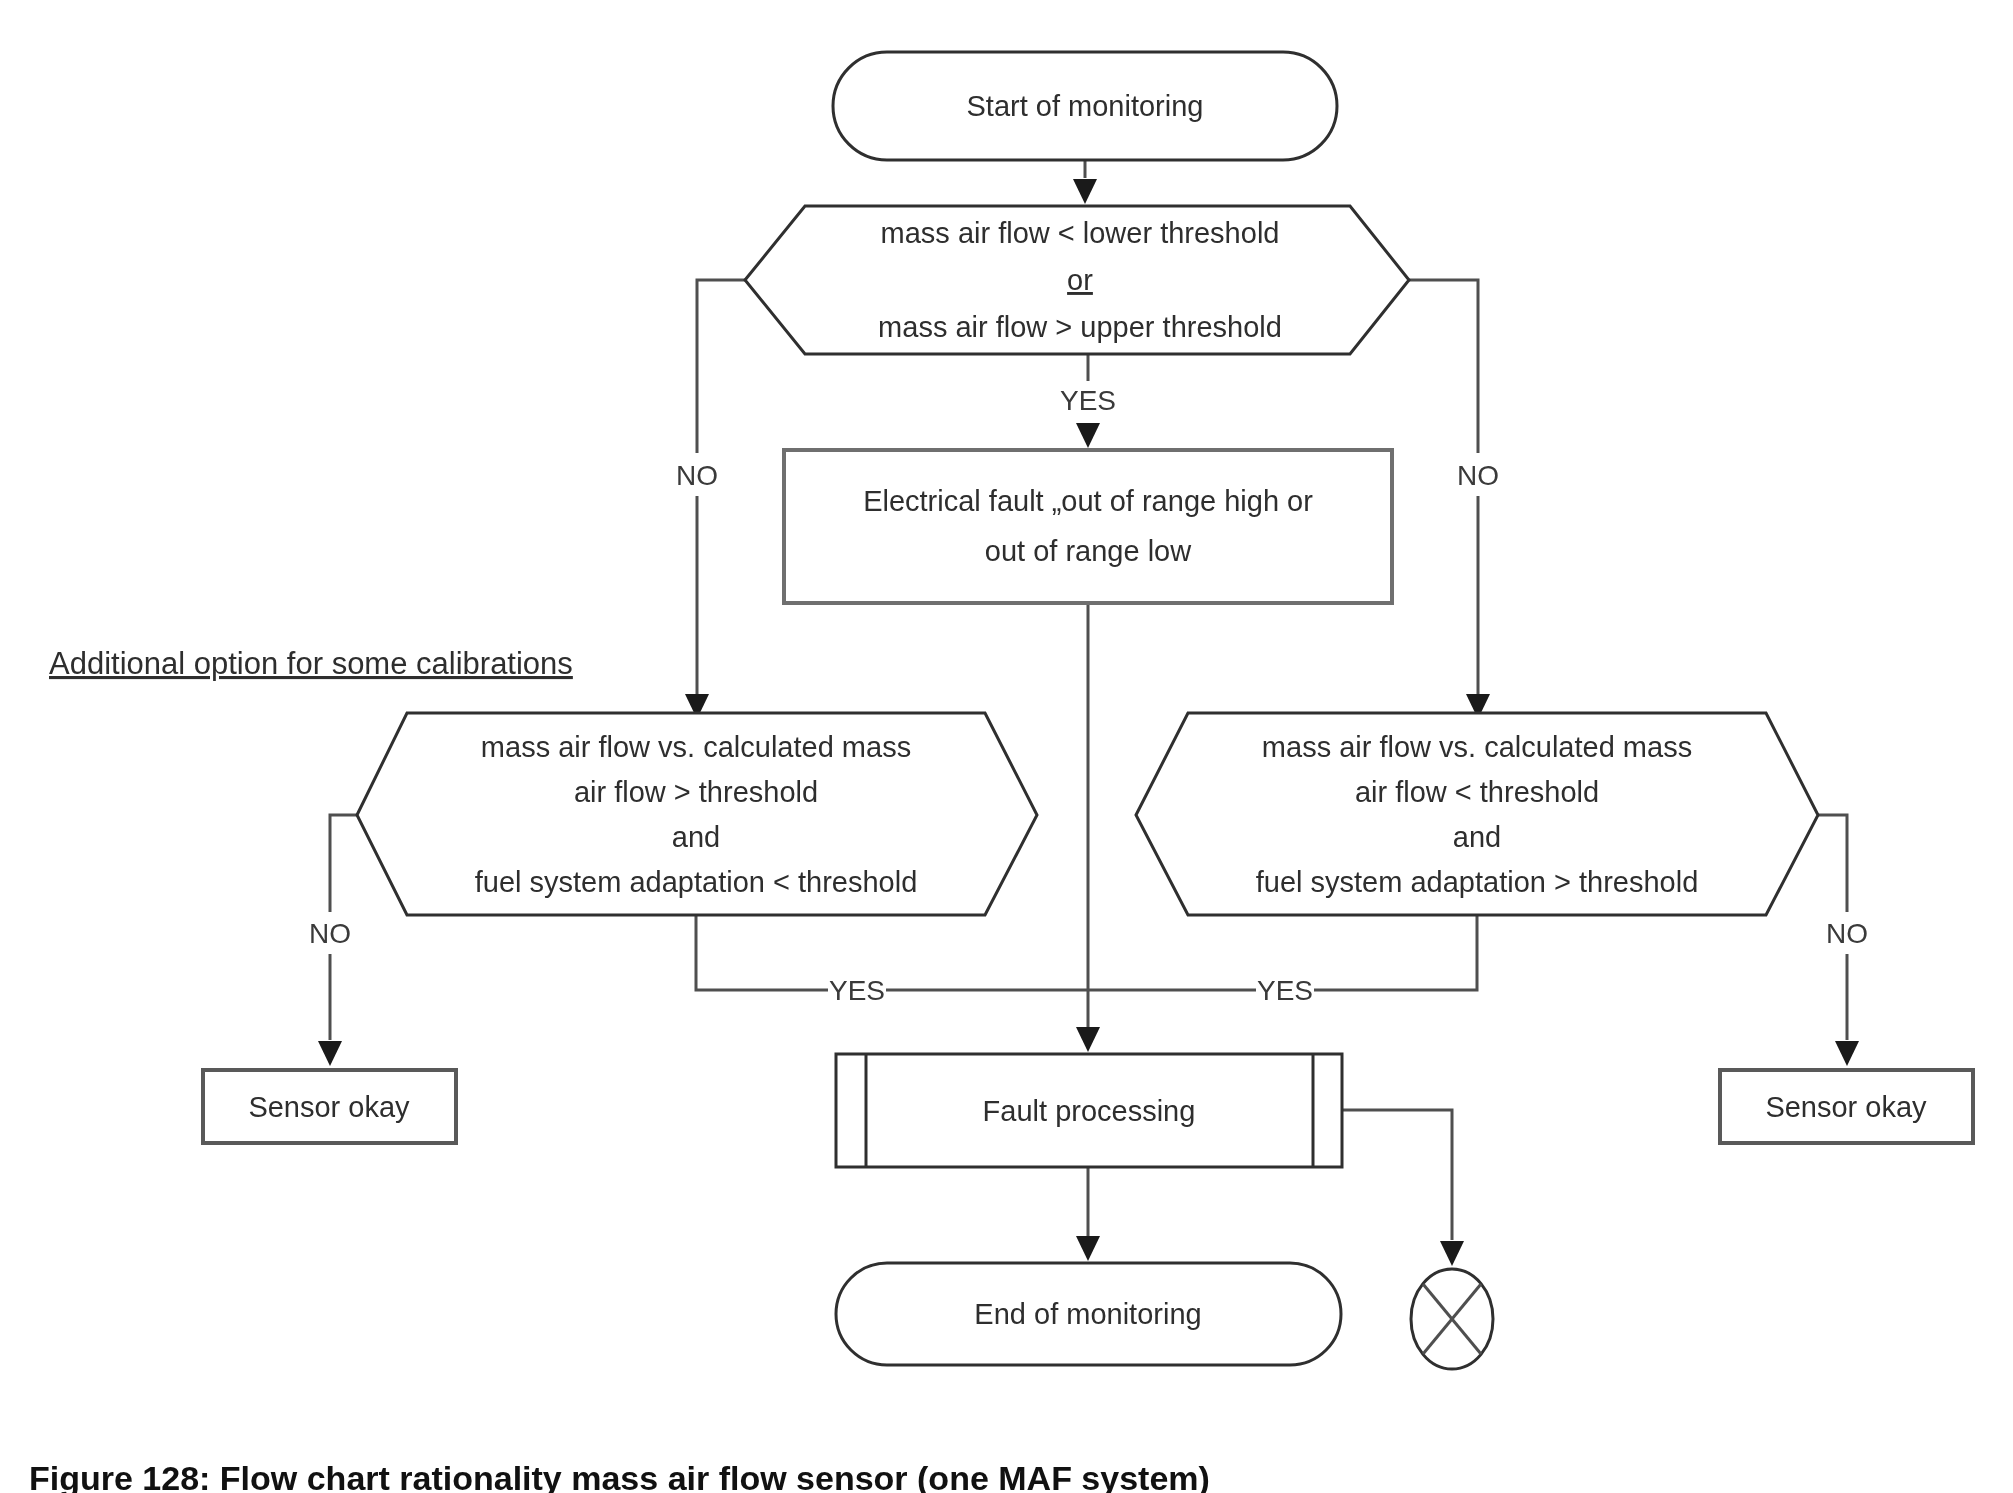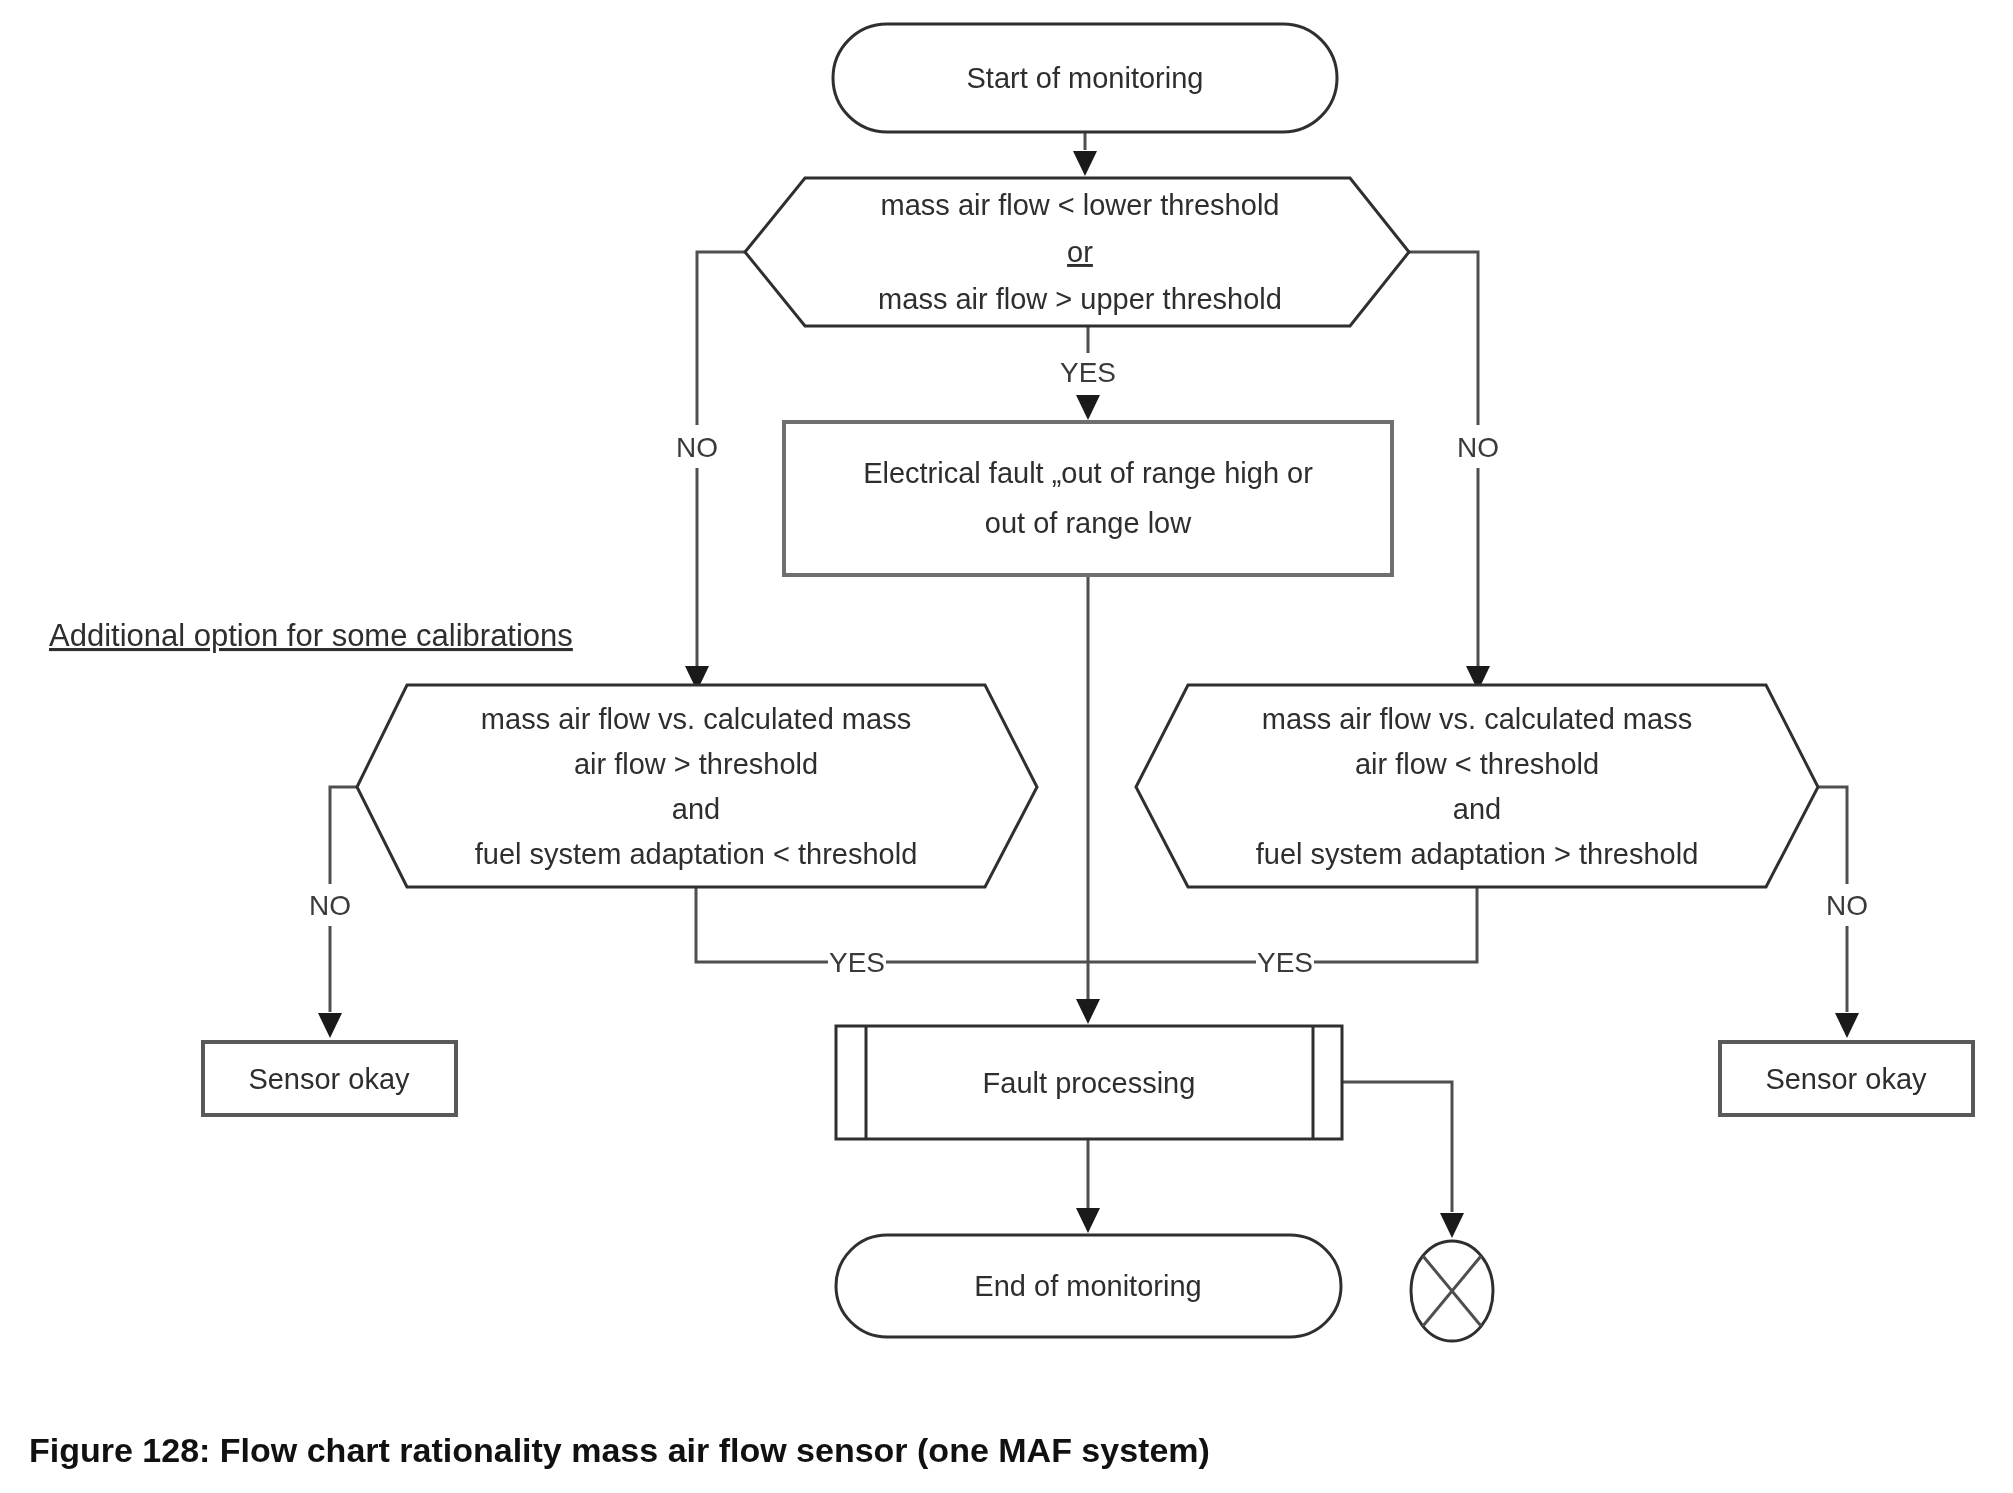--- a/index.html
+++ b/index.html
@@ -9,20 +9,21 @@
   }
   body {
     width: 2013px;
     height: 1493px;
     overflow: hidden;
   }
   .figure-wrap {
     position: relative;
     width: 2013px;
     height: 1162px;
+    margin-top: 28px;
   }
   svg { display: block; }
 
   
   .shape  { fill: #ffffff; stroke: #2f2f2f; stroke-width: 3; }
   .soft   { stroke: #6f6f6f; stroke-width: 4; }
   .sensor { stroke: #595959; stroke-width: 4; }
   .conn   { fill: none; stroke: #4f4f4f; stroke-width: 3; }
   .ah     { fill: #1a1a1a; stroke: none; }
   .innerbar { stroke: #2f2f2f; stroke-width: 3; }

